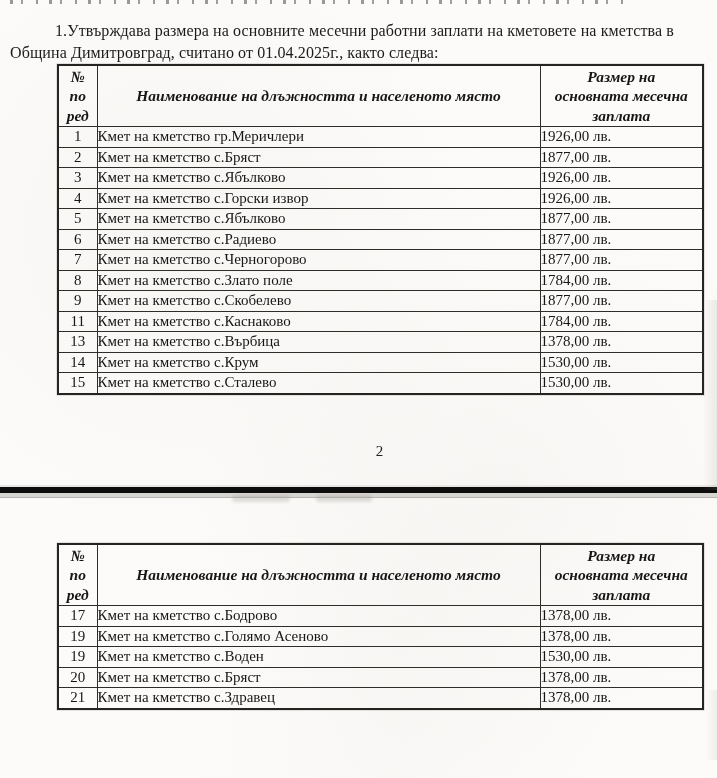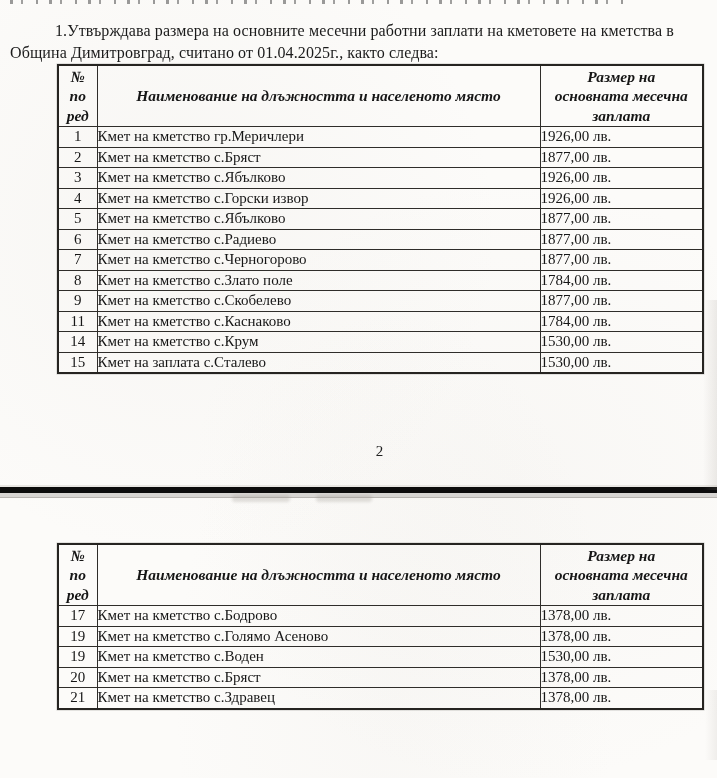--- a/index.html
+++ b/index.html
@@ -157,27 +157,32 @@
             <td class="c-no">9</td>
             <td class="c-name">Кмет на кметство с.Скобелево</td>
             <td class="c-sal">1877,00 лв.</td>
           </tr>
           <tr>
             <td class="c-no">11</td>
             <td class="c-name">Кмет на кметство с.Каснаково</td>
             <td class="c-sal">1784,00 лв.</td>
           </tr>
           <tr>
+            <td class="c-no">13</td>
+            <td class="c-name">Кмет на кметство с.Върбица</td>
+            <td class="c-sal">1378,00 лв.</td>
+          </tr>
+          <tr>
             <td class="c-no">14</td>
             <td class="c-name">Кмет на кметство с.Крум</td>
             <td class="c-sal">1530,00 лв.</td>
           </tr>
           <tr>
             <td class="c-no">15</td>
-            <td class="c-name">Кмет на заплата с.Сталево</td>
+            <td class="c-name">Кмет на кметство с.Сталево</td>
             <td class="c-sal">1530,00 лв.</td>
           </tr>
         </tbody>
     </table>
   </div>
 
   <div class="page-number">2</div>
 
   <div class="page-break">
     <div class="edge-light"></div>

